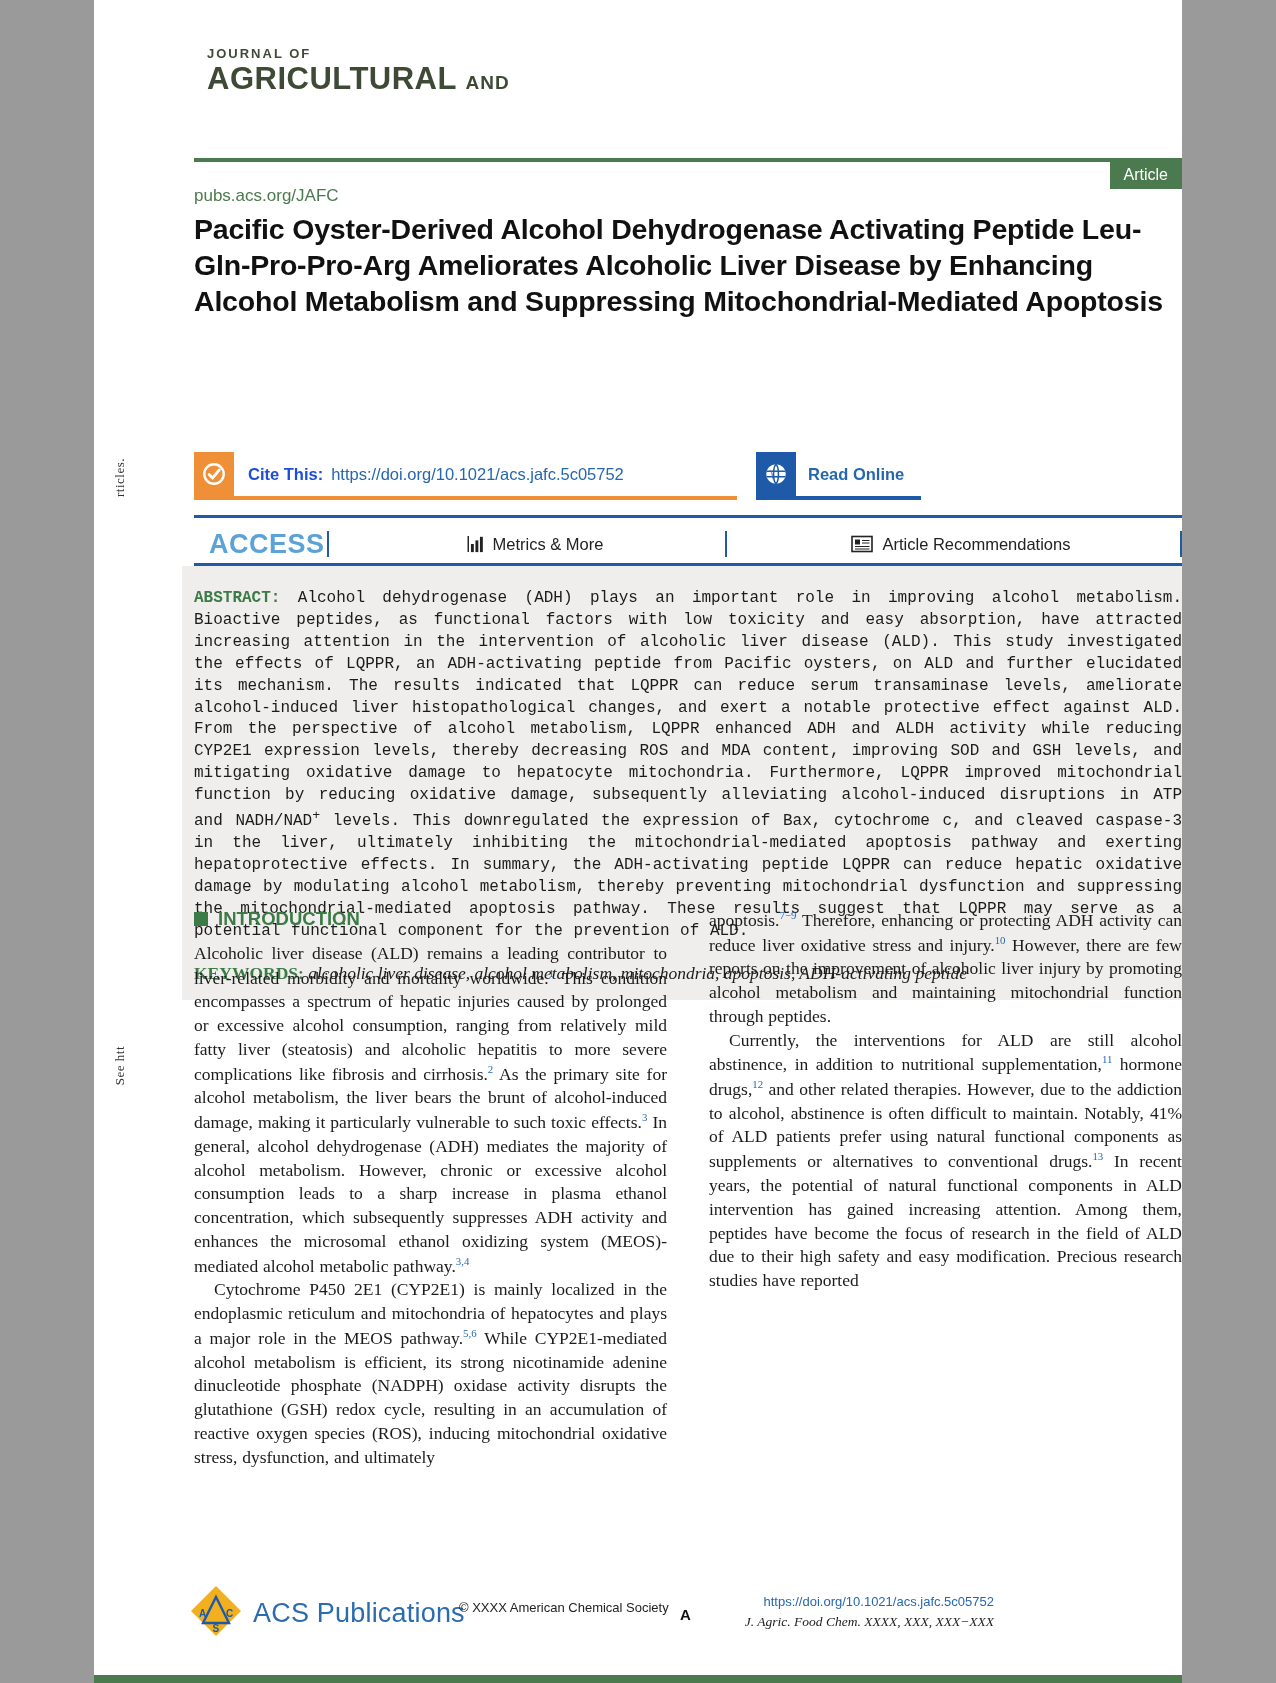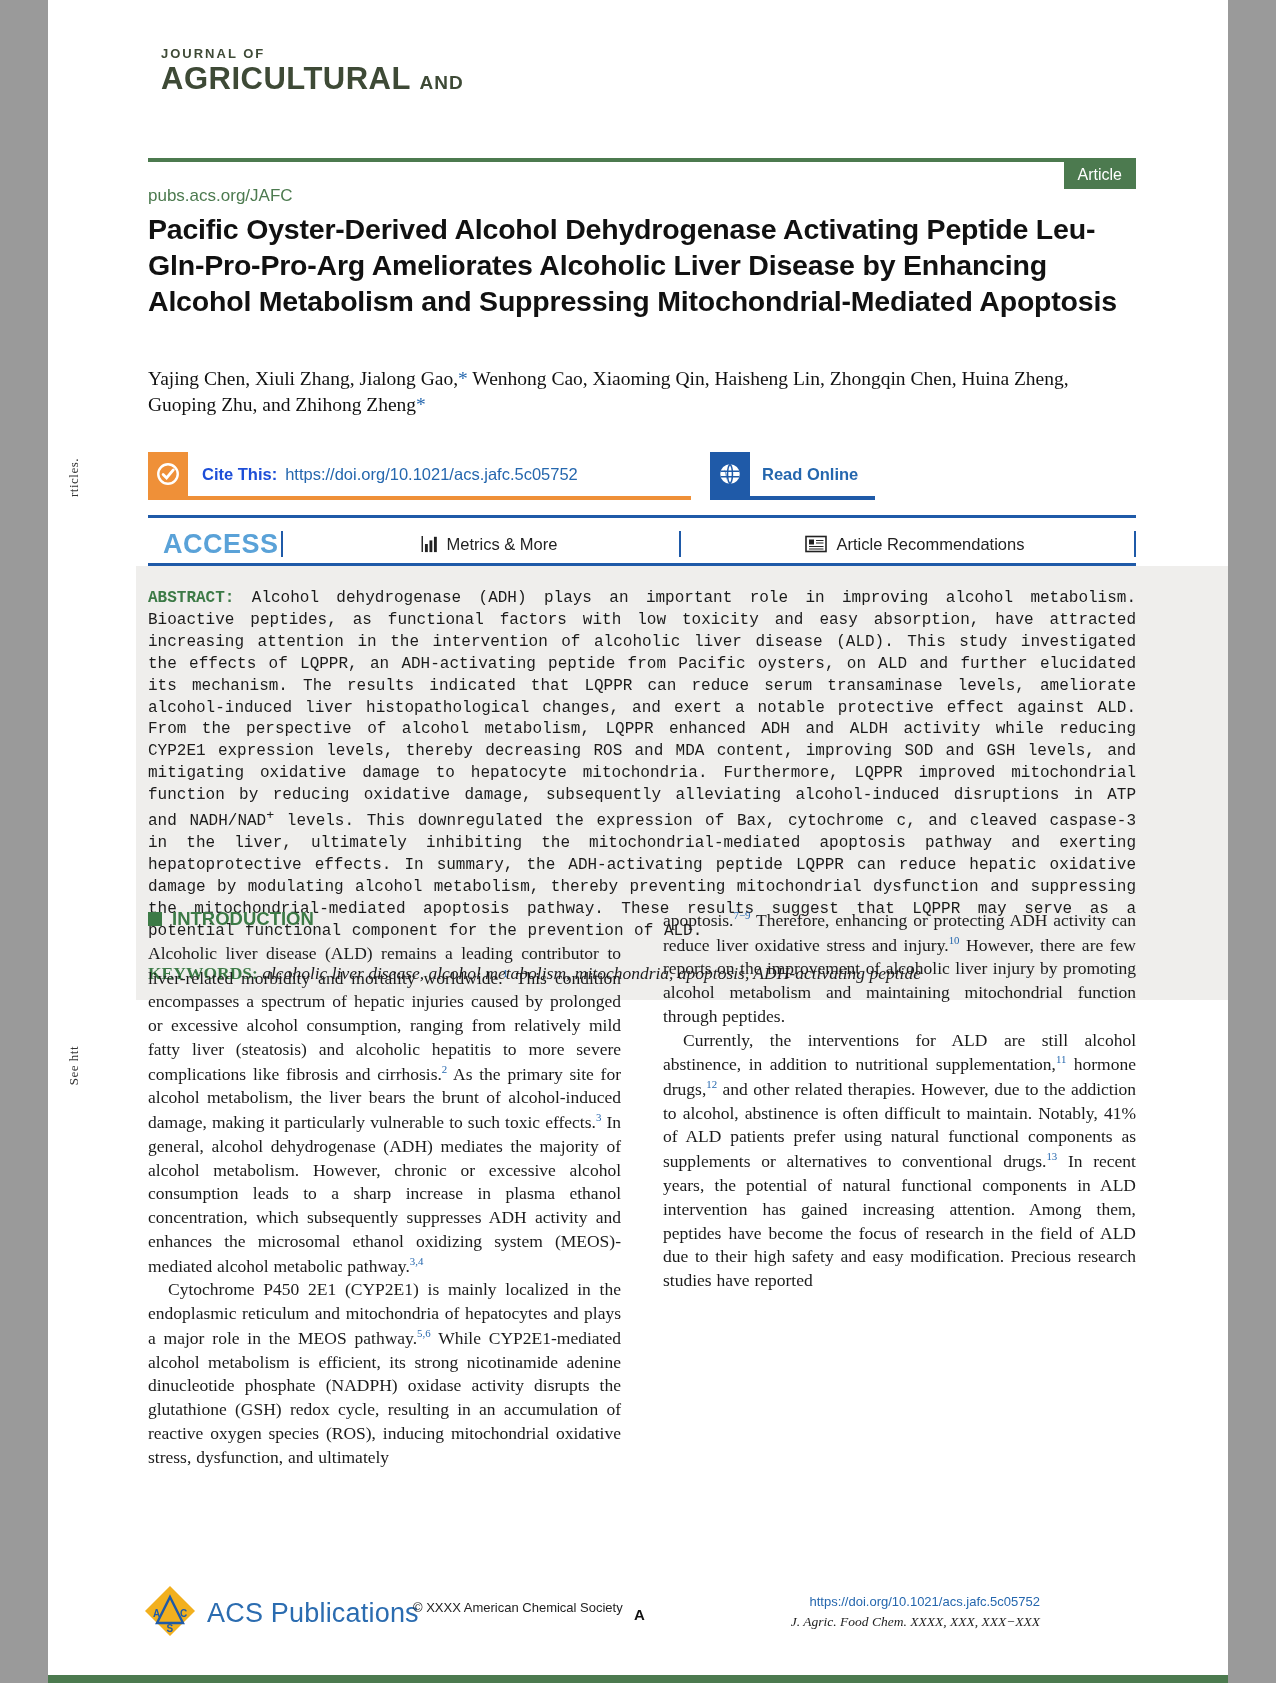--- a/index.html
+++ b/index.html
@@ -1,17 +1,17 @@
 <!DOCTYPE html>
 <html><head>
 <meta charset="utf-8">
 <style>
   * { margin:0; padding:0; box-sizing:border-box; }
   body { background:#9a9a9a; }
-  .page { position:relative; width:1180px; height:1683px; background:#ffffff; margin:0 auto; overflow:hidden;
+  .page { position:relative; width:1088px; height:1683px; background:#ffffff; margin:0 auto; overflow:hidden;
           font-family:"Liberation Serif", serif; color:#1b1b1b; }
 
   
   .brand { position:absolute; left:113px; top:46px; color:#3e4a36; font-family:"Liberation Sans", sans-serif; }
   .brand .journal-of { font-size:13px; font-weight:bold; letter-spacing:2px; margin-bottom:2px; }
   .brand .big { font-size:31px; font-weight:bold; letter-spacing:0.5px; line-height:1.05; }
   .brand .and { font-size:19px; font-weight:bold; letter-spacing:1px; }
 
   .green-rule { position:absolute; left:100px; top:158px; width:988px; height:4px; background:#4c7a4f; }
   .site-row { position:absolute; left:100px; top:162px; width:988px; display:flex; justify-content:space-between; align-items:flex-start; }
@@ -97,21 +97,20 @@
   </div>
 
   <div class="green-rule"></div>
 
   <div class="site-row">
     <div class="site-link">pubs.acs.org/JAFC</div>
     <div class="article-badge">Article</div>
   </div>
 
   <h1 class="title">Pacific Oyster-Derived Alcohol Dehydrogenase Activating Peptide Leu-Gln-Pro-Pro-Arg Ameliorates Alcoholic Liver Disease by Enhancing Alcohol Metabolism and Suppressing Mitochondrial-Mediated Apoptosis</h1>
-  <div class="authors"><span>Yajing Chen, Xiuli Zhang, Jialong Gao,</span><span class="blue">*</span><span> Wenhong Cao, Xiaoming Qin, Haisheng Lin, Zhongqin Chen, Huina Zheng, Guoping Zhu, and Zhihong Zheng</span><span class="blue">*</span></div>
 
   <div class="cite-row">
     <div class="cite-box">
       <span class="cite-icon">
         <svg width="26" height="26" viewBox="0 0 24 24">
             <circle cx="12" cy="12" r="9" fill="none" stroke="#ffffff" stroke-width="2.2"></circle>
             <path d="M7.5 12.5l3.2 3.2 6.2-7.5" fill="none" stroke="#ffffff" stroke-width="2.6" stroke-linecap="round"></path>
           </svg>
       </span>
       <span class="cite-label">Cite This:</span>

